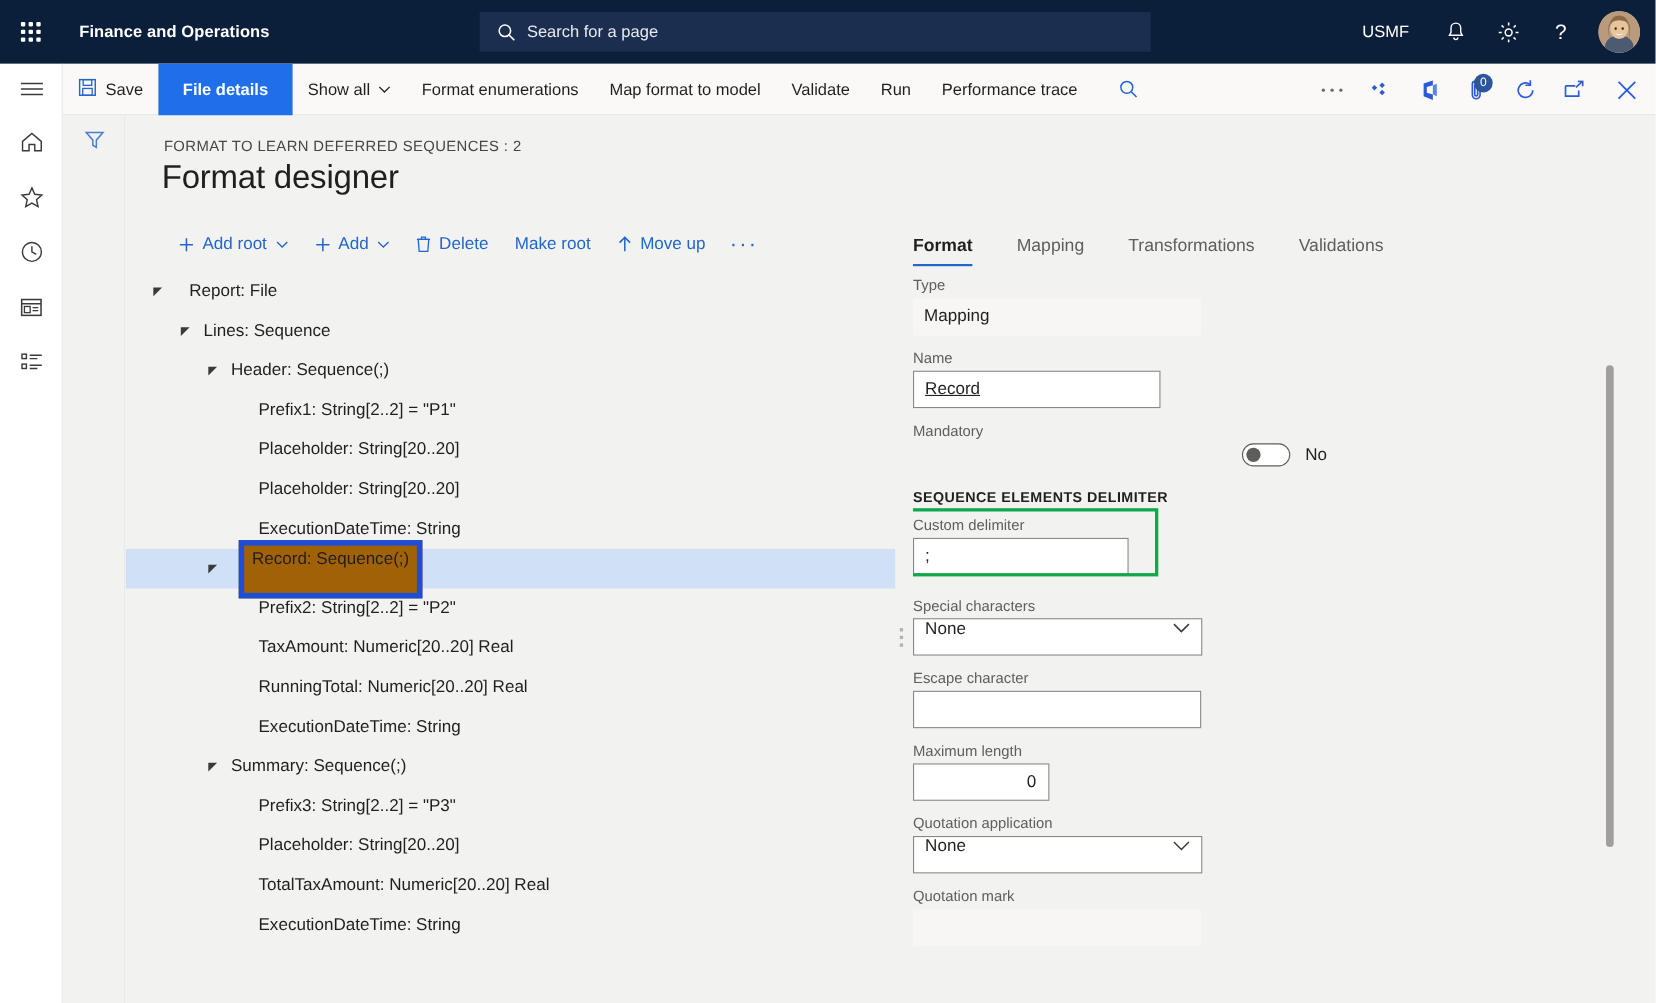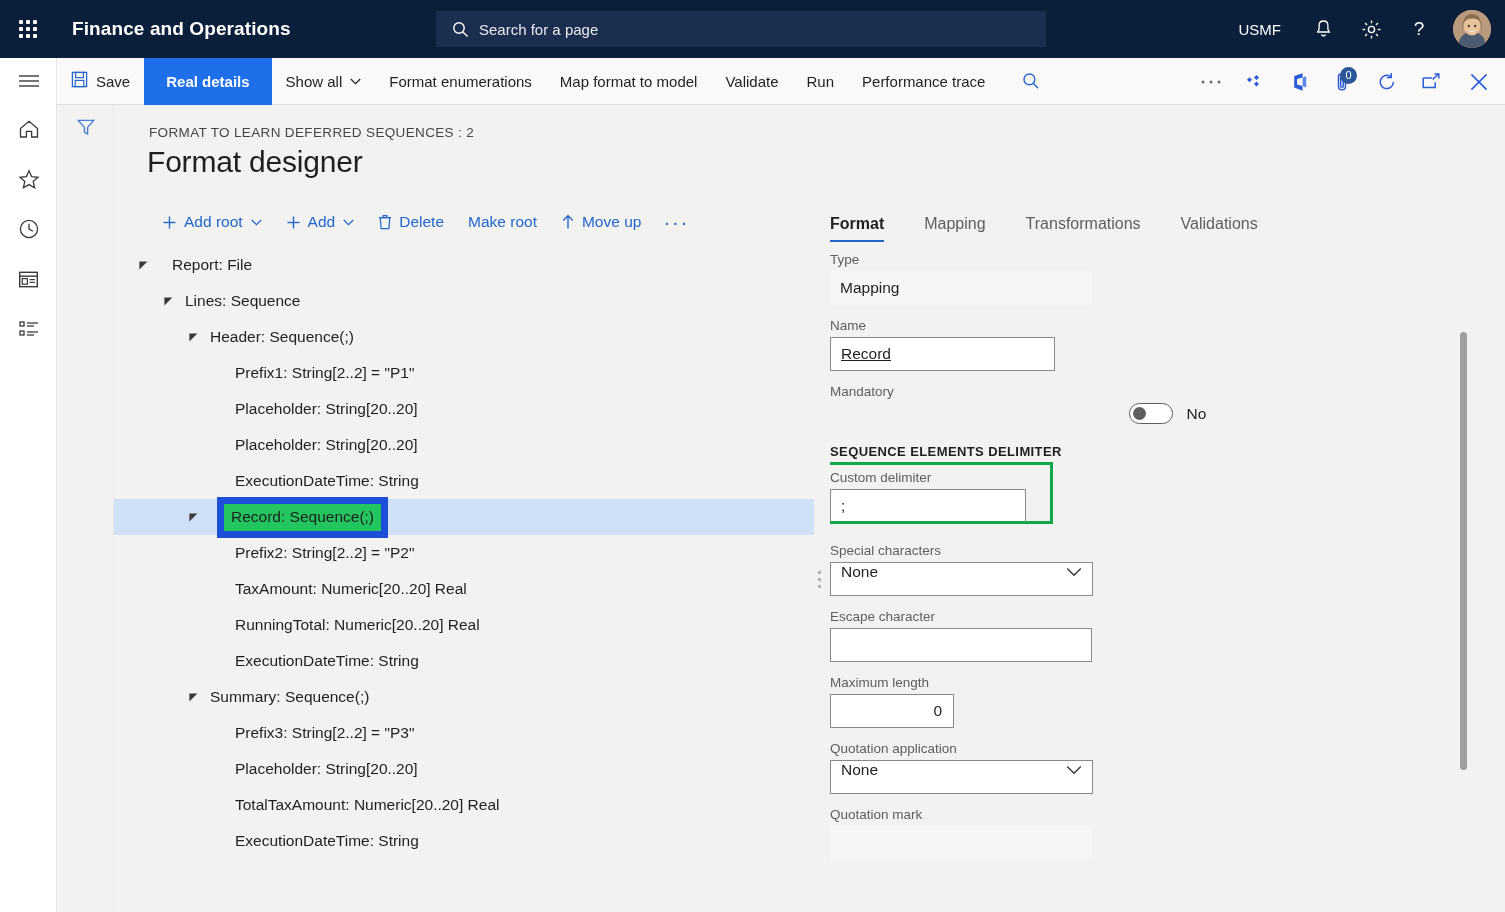--- a/index.html
+++ b/index.html
@@ -27,21 +27,21 @@
   }
   .waffle-grid {
     display: grid;
     grid-template-columns: repeat(3, 4px);
     grid-template-rows: repeat(3, 4px);
     gap: 3px;
   }
   .waffle-grid i { background: #ffffff; width: 4px; height: 4px; border-radius: 1px; display:block; }
   .app-title {
     color: #ffffff;
-    font-size: 19px;
+    font-size: 15px;
     font-weight: bold;
     margin-left: 16px;
     letter-spacing: 0.1px;
     white-space: nowrap;
   }
   .searchbox {
     position: absolute; left: 436px; top: 11px;
     width: 610px; height: 36px;
     background: #1b2e4f;
     display: flex; align-items: center;
@@ -186,23 +186,23 @@
     width: 700px;
   }
   .trow.sel { background: #cfe0f7; }
   .trow .exp {
     width: 14px; height: 14px;
     display: flex; align-items: center; justify-content: center;
     flex: 0 0 auto;
   }
   .trow .txt { white-space: nowrap; }
   .trow.sel .txt {
-    border: 7px solid #1d4ed8;
-    padding: 4px 7px 5px 7px;
-    background: #22c55e;
+    border: 5px solid #1d4ed8;
+    padding: 4px 7px 21px 7px;
+    background: #a16207;
     margin-left: -7px;
   }
 
   
   .splitter {
     position: absolute; left: 697px; top: 142px;
     width: 16px; height: 665px;
     display: flex; align-items: center; justify-content: center;
     cursor: col-resize;
   }
@@ -426,21 +426,21 @@
       <svg width="17" height="17" viewBox="0 0 17 17">
           <rect x="1.4" y="1.4" width="14.2" height="14.2" fill="none" stroke="#2266cc" stroke-width="1.3"></rect>
           <rect x="4.6" y="1.4" width="7.8" height="5.2" fill="none" stroke="#2266cc" stroke-width="1.2"></rect>
           <rect x="4.2" y="9.4" width="8.6" height="6.2" fill="none" stroke="#2266cc" stroke-width="1.2"></rect>
         </svg>
     </span>
     <span class="lbl">Save</span>
   </div>
 
   <div class="cmd active">
-    <span>Real details</span>
+    <span>File details</span>
   </div>
 
   <div class="cmd">
     <span>Show all</span>
     <span class="caret">
       <svg width="11" height="7" viewBox="0 0 11 7">
           <path d="M0.8 1 L5.5 5.6 L10.2 1" fill="none" stroke="#201f1e" stroke-width="1.2"></path>
         </svg>
     </span>
   </div>

